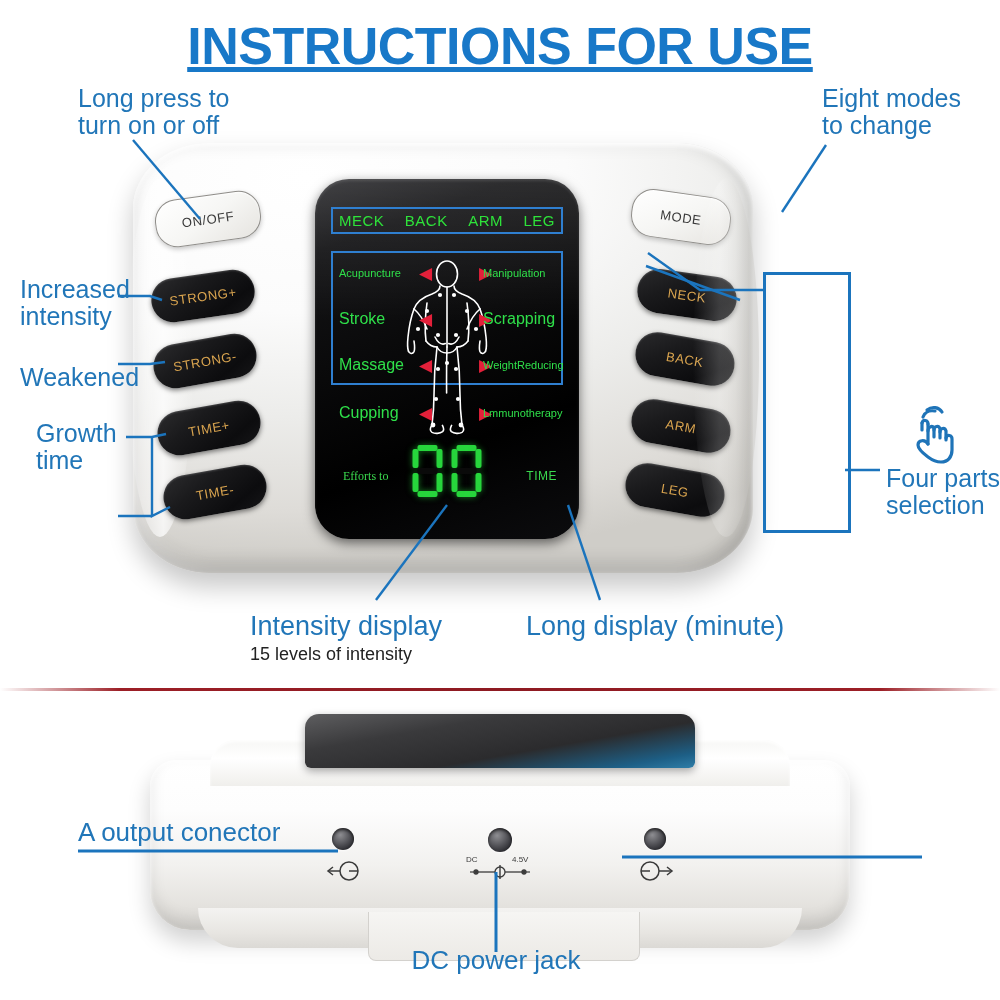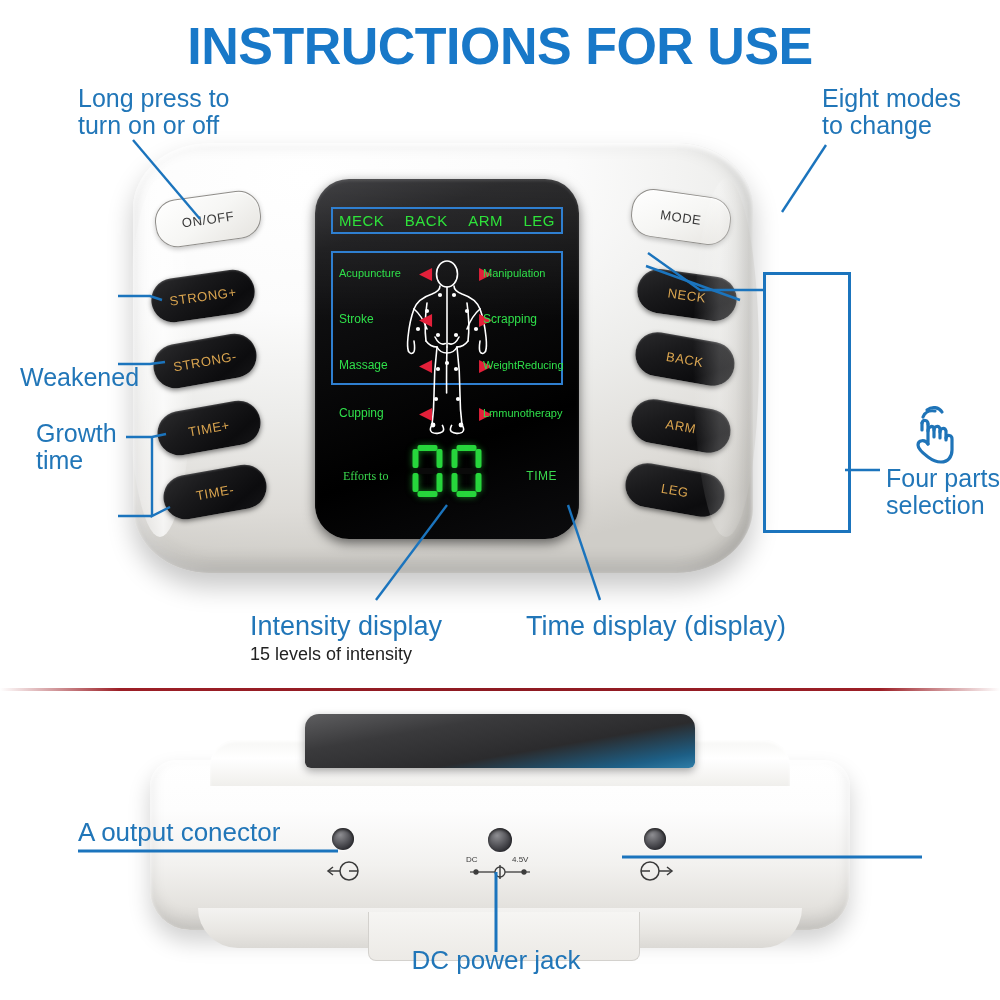--- a/index.html
+++ b/index.html
@@ -10,20 +10,21 @@
     color:#1f74b8;
   }
   .page{position:absolute;inset:0;}
 
   
   #title{
     position:absolute;left:0;top:16px;width:1000px;text-align:center;
     font-size:52px;font-weight:bold;letter-spacing:-0.5px;
     color:#1878c8;
     font-family:"Liberation Sans", sans-serif;
+    text-decoration:underline;
   }
 
   
   .anno{position:absolute;color:#2176b8;font-size:25px;line-height:1.08;}
   .anno.dark{color:#222;font-size:18px;}
   .anno.r{text-align:right;}
   .anno.c{text-align:center;}
   .box{position:absolute;border:3px solid #1b74bd;}
 
   
@@ -74,21 +75,21 @@
   #mode-grid{
     position:absolute;left:16px;top:72px;width:232px;height:134px;
     border:2px solid #2f7fd0;box-sizing:border-box;
   }
   .mrow{position:absolute;left:0;width:100%;height:24px;display:flex;align-items:center;}
   .mleft{width:80px;text-align:left;padding-left:6px;box-sizing:border-box;color:#2fe04a;}
   .mright{width:80px;text-align:left;padding-left:4px;box-sizing:border-box;color:#2fe04a;position:absolute;right:2px;}
   .arrowL{position:absolute;left:86px;color:#e3203a;font-size:17px;line-height:1;}
   .arrowR{position:absolute;left:146px;color:#e3203a;font-size:17px;line-height:1;}
   .m-sm{font-size:11px;}
-  .m-lg{font-size:12px;}
+  .m-lg{font-size:16px;}
 
   #body-figure{position:absolute;left:50%;top:6px;transform:translateX(-50%);}
 
   
   #seg-area{position:absolute;left:0;top:262px;width:264px;height:64px;}
   #efforts{position:absolute;left:28px;top:28px;color:#3ad94e;font-size:12px;font-family:Liberation Serif, serif;}
   #timelbl{position:absolute;right:22px;top:28px;color:#3ad94e;font-size:12px;letter-spacing:.5px;}
   #digits{position:absolute;left:50%;top:4px;transform:translateX(-50%);display:flex;gap:9px;}
 
   .seg7{position:relative;width:30px;height:52px;}
@@ -352,20 +353,24 @@
   <div class="anno" style="left:78px;top:85px;">
     <div>Long press to</div>
     <div>turn on or off</div>
   </div>
 
   <div class="anno" style="left:822px;top:85px;">
     <div>Eight modes</div>
     <div>to change</div>
   </div>
 
+  <div class="anno" style="left:20px;top:276px;">
+    <div>Increased</div>
+    <div>intensity</div>
+  </div>
 
   <div class="anno" style="left:20px;top:364px;">Weakened</div>
 
   <div class="anno" style="left:36px;top:420px;">
     <div>Growth</div>
     <div>time</div>
   </div>
 
 
   <svg style="position:absolute;left:906px;top:404px;" width="58" height="62" viewBox="0 0 58 62">
@@ -385,21 +390,21 @@
   <div class="anno" style="left:886px;top:465px;">
     <div>Four parts</div>
     <div>selection</div>
   </div>
 
   <div class="anno" style="left:250px;top:612px;">
     <div style="font-size:27px;">Intensity display</div>
     <div class="anno dark" style="position:static;margin-top:4px;">15 levels of intensity</div>
   </div>
 
-  <div class="anno" style="left:526px;top:612px;font-size:27px;">Time display (display)</div>
+  <div class="anno" style="left:526px;top:612px;font-size:27px;">Long display (minute)</div>
 
   <div id="divider"></div>
 
   <div id="bottom-unit">
     <div id="bottom-shoulder"></div>
     <div id="bottom-top"></div>
     <div id="bottom-lip"></div>
     <div id="battery-door"></div>
 
     <div class="jack" style="left:182px;top:68px;"></div>

